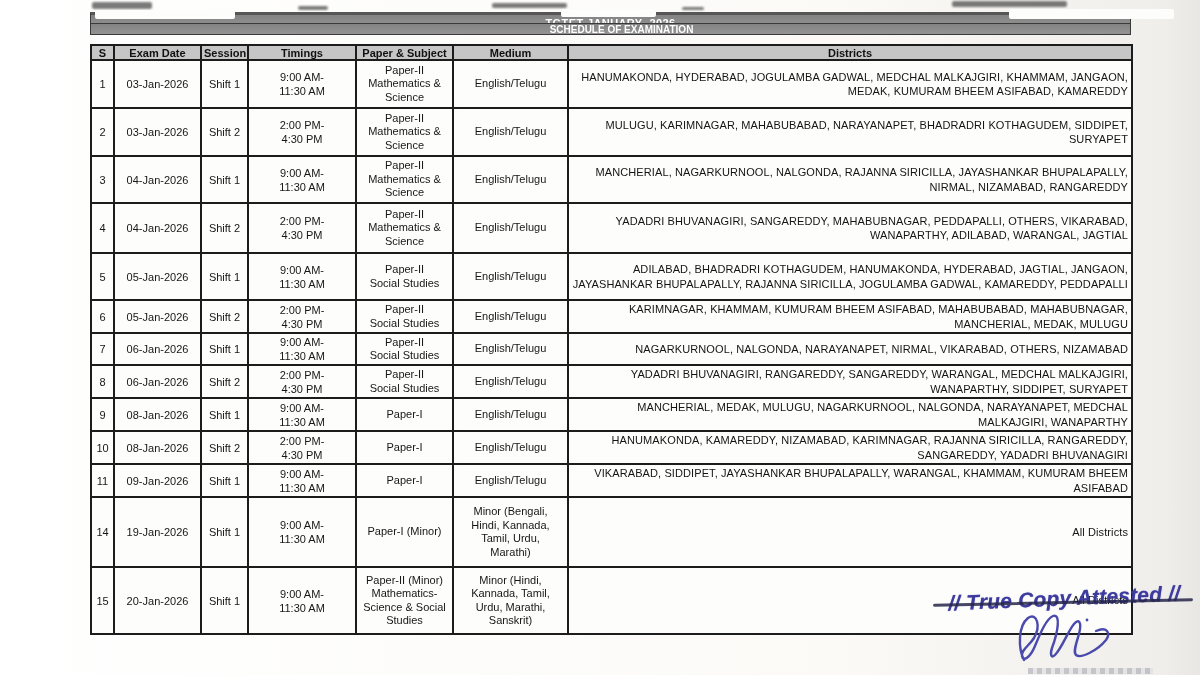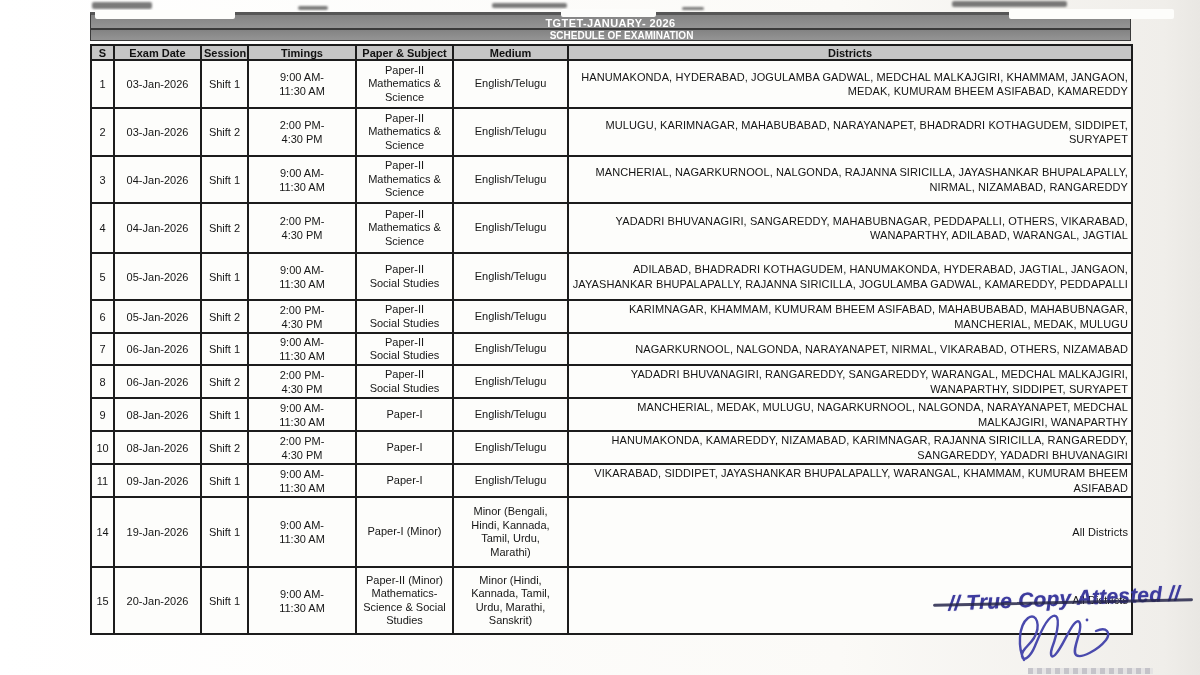--- a/index.html
+++ b/index.html
@@ -7,21 +7,21 @@
     position:relative;width:1200px;height:675px;overflow:hidden;
     background:linear-gradient(90deg,#ffffff 0%,#fbfaf7 70%,#f0eeea 97%,#e9e7e3 100%);
     font-family:"Liberation Sans",sans-serif;color:#161616;
   }
   
   .smudge{position:absolute;background:#4f4f4f;border-radius:2px;filter:blur(1px);opacity:.75;}
   
   .band{position:absolute;left:90px;width:1041px;background:linear-gradient(#838383,#949494);
         color:#fefefe;font-weight:bold;text-align:center;border:1px solid #3a3a3a;box-sizing:border-box;}
   .band1{top:12px;height:17px;font-size:11px;line-height:16px;letter-spacing:.4px;border-top:3px solid #565656;}
-  .band2{top:29px;height:12px;font-size:10px;line-height:11px;padding-left:22px;}
+  .band2{top:23px;height:12px;font-size:10px;line-height:11px;padding-left:22px;}
   .patch{position:absolute;background:#fdfdfb;border-radius:2px;}
   
   table.sched{position:absolute;left:90px;top:44px;width:1041px;border-collapse:collapse;table-layout:fixed;
       border:2px solid #141414;}
   table.sched th,table.sched td{border:2px solid #1c1c1c;padding:1px 3px;vertical-align:middle;box-sizing:border-box;}
   table.sched th{background:#c6c6c6;font-size:11px;font-weight:bold;height:15px;padding:0 2px;color:#111;}
   table.sched td{font-size:11px;background:#fdfdfb;}
   .c-s,.c-date,.c-sess,.c-tim,.c-subj,.c-med{text-align:center;}
   .c-tim,.c-subj,.c-med{white-space:pre-line;line-height:14px;}
   .c-subj{line-height:13.5px;}

